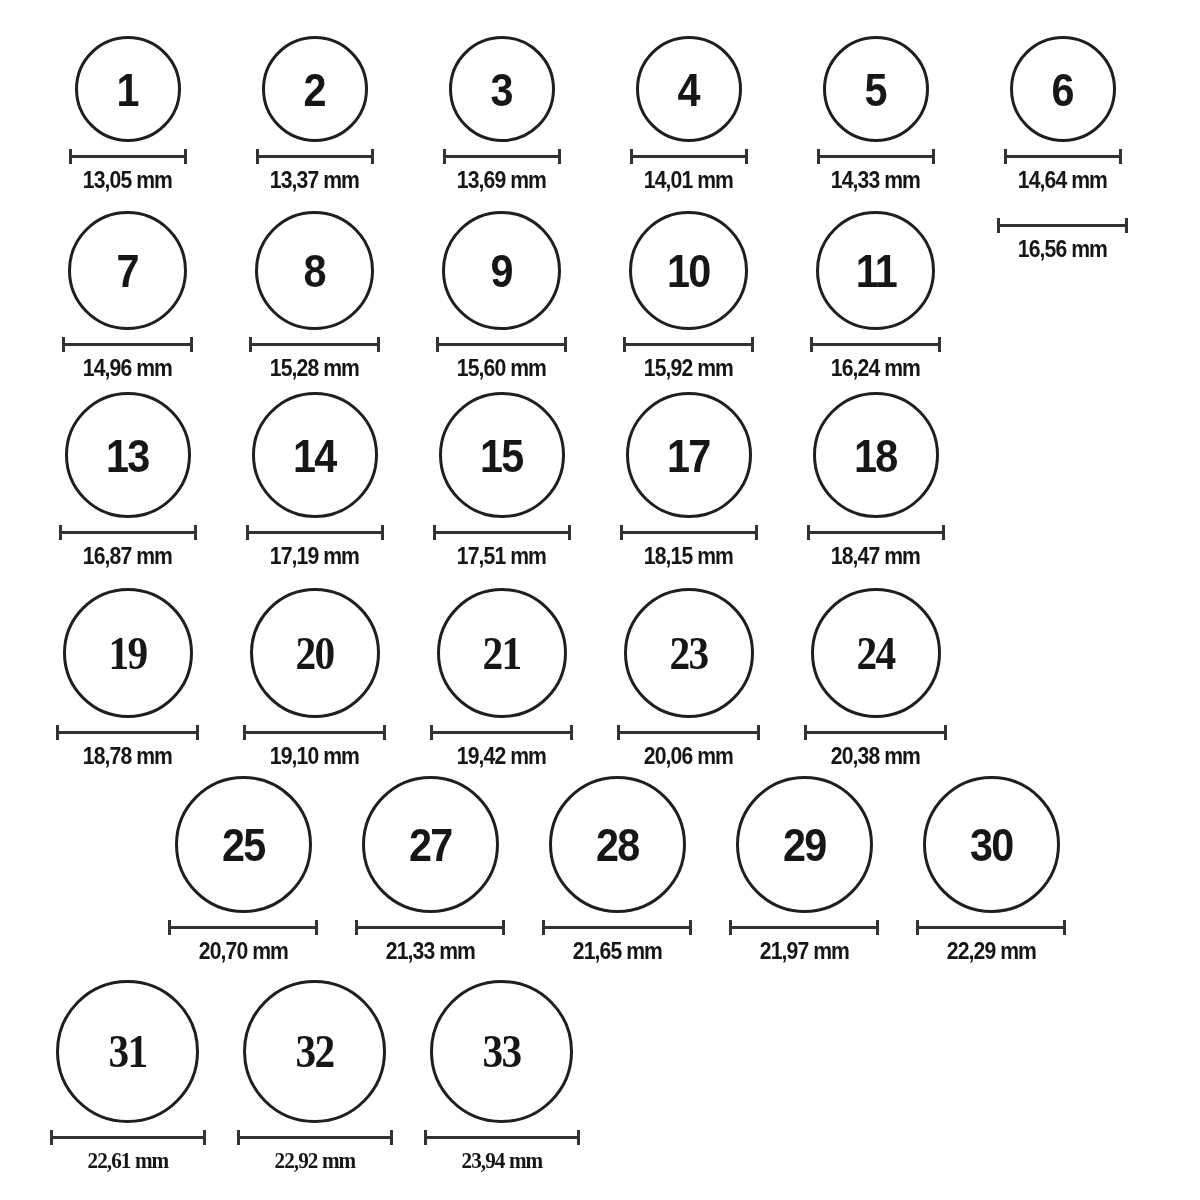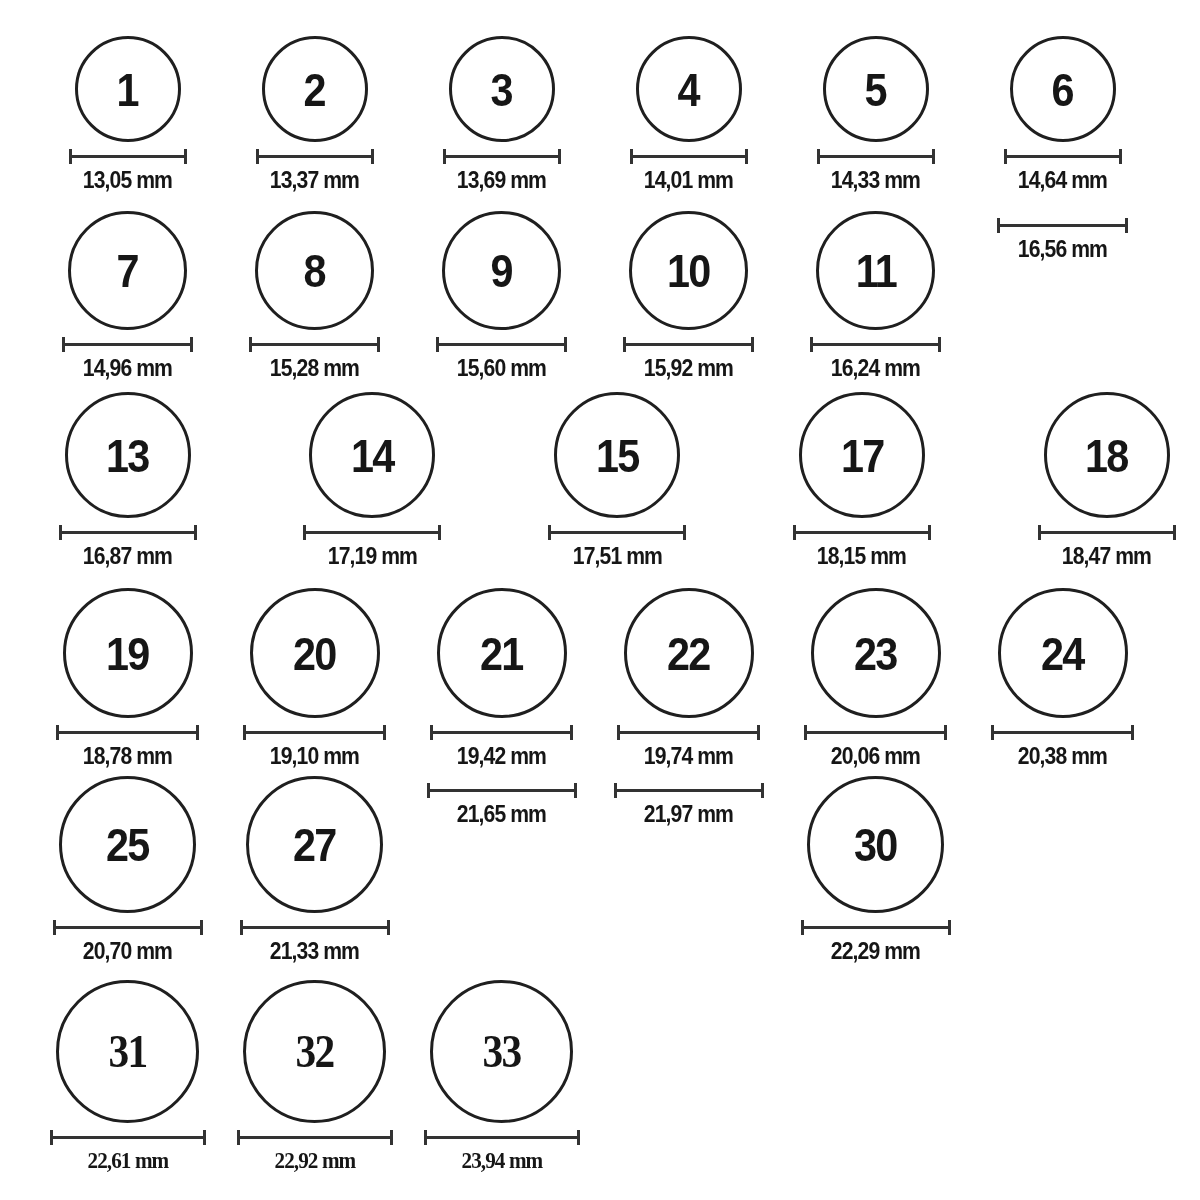--- a/index.html
+++ b/index.html
@@ -58,27 +58,27 @@
     line-height: 26px;
     color: #161616;
     letter-spacing: -1px;
     transform: scaleX(0.92);
     white-space: nowrap;
   }
   
   .r1 .circle { width: 106px; height: 106px; }  .r1 .measure { width: 112px; }
   .r2 .circle { width: 119px; height: 119px; }  .r2 .measure { width: 125px; }
   .r3 .circle { width: 126px; height: 126px; }  .r3 .measure { width: 132px; }
-  .r4 .circle { width: 130px; height: 130px; }  .r4 .measure { width: 137px; }
+  .r4 .circle { width: 130px; height: 130px; font-family: Liberation Serif, serif; }  .r4 .measure { width: 137px; }
   .r5 .circle { width: 137px; height: 137px; }  .r5 .measure { width: 144px; }
   .r6 .circle { width: 143px; height: 143px; }  .r6 .measure { width: 150px; }
   .r2 { margin-top: 18px; }
-  .r3 { margin-top: 11px; justify-content: space-between; }
+  .r3 { margin-top: 11px; }
   .r4 { margin-top: 19px; }
-  .r5 { margin-top: 7px; }
+  .r5 { margin-top: 7px; justify-content: center; }
   .r6 { margin-top: 16px; font-family: Liberation Serif, serif; }
 </style>
 </head>
 <body>
 
 <div class="chart">
 
   <div class="row r1">
     <div class="cell">
         <div class="circle">
@@ -221,27 +221,20 @@
       </div>
     <div class="cell">
         <div class="circle">
           <span class="num">21</span>
         </div>
         <div class="measure"></div>
         <div class="label">19,42 mm</div>
       </div>
     <div class="cell">
         <div class="circle">
-          <span class="num">22</span>
-        </div>
-        <div class="measure"></div>
-        <div class="label">19,74 mm</div>
-      </div>
-    <div class="cell">
-        <div class="circle">
           <span class="num">23</span>
         </div>
         <div class="measure"></div>
         <div class="label">20,06 mm</div>
       </div>
     <div class="cell">
         <div class="circle">
           <span class="num">24</span>
         </div>
         <div class="measure"></div>
@@ -258,24 +251,30 @@
         <div class="label">20,70 mm</div>
       </div>
     <div class="cell">
         <div class="circle">
           <span class="num">27</span>
         </div>
         <div class="measure"></div>
         <div class="label">21,33 mm</div>
       </div>
     <div class="cell">
+        <div class="circle">
+          <span class="num">28</span>
+        </div>
         <div class="measure"></div>
         <div class="label">21,65 mm</div>
       </div>
     <div class="cell">
+        <div class="circle">
+          <span class="num">29</span>
+        </div>
         <div class="measure"></div>
         <div class="label">21,97 mm</div>
       </div>
     <div class="cell">
         <div class="circle">
           <span class="num">30</span>
         </div>
         <div class="measure"></div>
         <div class="label">22,29 mm</div>
       </div>

